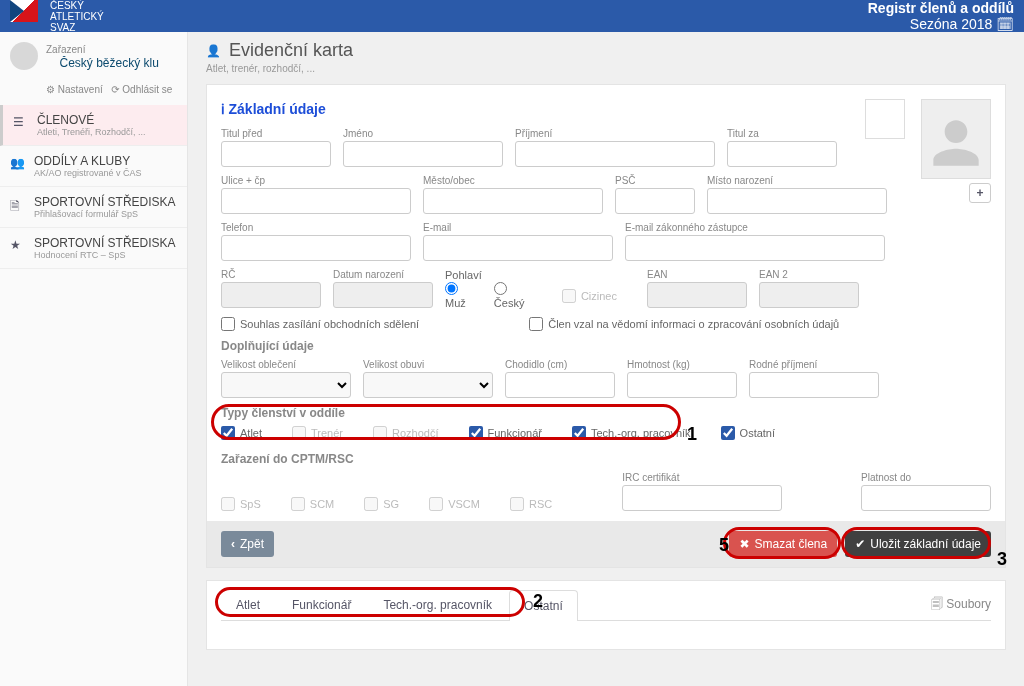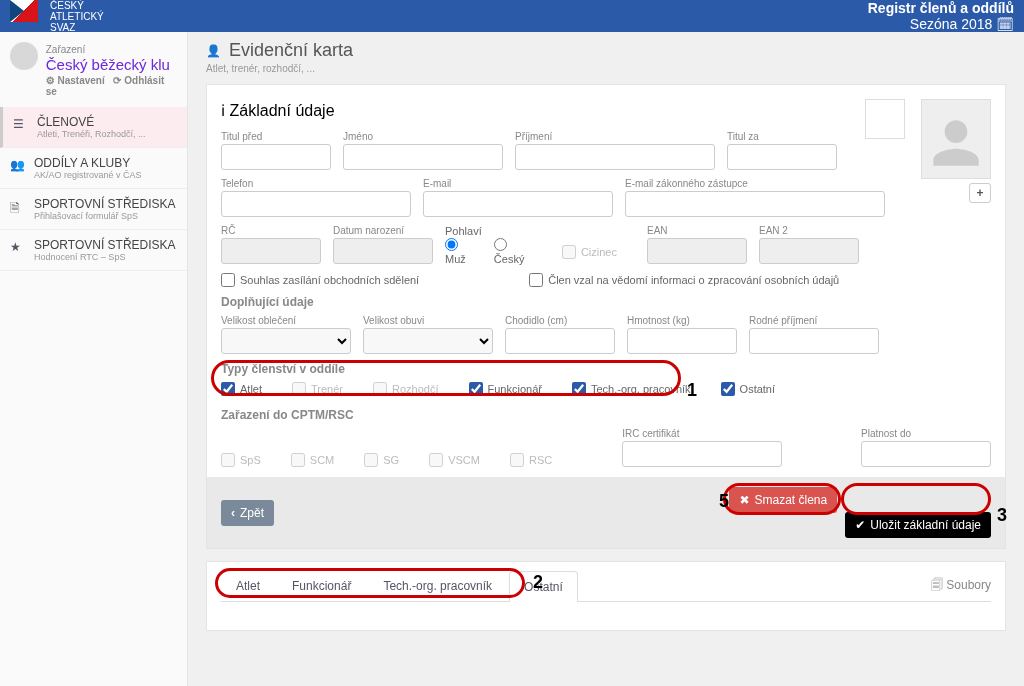--- a/index.html
+++ b/index.html
@@ -9,54 +9,54 @@
 .topbar-left .flag { width: 28px; height: 22px; background: linear-gradient(135deg,#fff 50%,#d7141a 50%); position: relative; }
 .topbar-left .flag::before { content:""; position:absolute; border-top:11px solid transparent; border-bottom:11px solid transparent; border-left:14px solid #11457e; }
 .topbar-right { text-align: right; }
 .topbar-right .t1 { font-weight: bold; font-size: 14px; }
 .topbar-right .t2 { font-size: 14px; }
 .layout { display: flex; }
 .sidebar { width: 188px; background: #fafafa; min-height: 660px; border-right: 1px solid #e5e5e5; }
 .userbox { padding: 10px; display: flex; gap: 8px; }
 .avatar-sm { width: 28px; height: 28px; border-radius: 50%; background: #d8d8d8; }
 .userbox small { font-size: 10px; color: #888; }
-.userbox .club { font-size: 15px; color: #6d28d9; white-space: nowrap; overflow: hidden; }
-.userlinks { font-size: 10px; color: #888; margin-top: 2px; font-weight: bold; }
+.userbox .club { font-size: 12px; color: #0c4a6e; white-space: nowrap; overflow: hidden; text-align: center; }
+.userlinks { font-size: 10px; color: #888; margin-top: 14px; }
 .nav-item { padding: 8px 10px 8px 34px; border-bottom: 1px solid #eee; position: relative; cursor: pointer; }
 .nav-item .nicon { position: absolute; left: 10px; top: 10px; width: 14px; height: 14px; }
 .nav-item .t { font-size: 12px; color: #444; }
 .nav-item .s { font-size: 9px; color: #999; }
 .nav-item.active { background: #fdecef; border-left: 3px solid #ccc; }
 .main { flex: 1; padding: 8px 18px; }
 .page-title { display: flex; align-items: center; gap: 8px; margin-bottom: 2px; }
 .page-title h2 { font-weight: normal; font-size: 18px; color: #555; }
 .page-sub { font-size: 10px; color: #999; margin-bottom: 10px; }
 .card { background: #fff; border: 1px solid #e4e4e4; padding: 14px; margin-bottom: 12px; position: relative; }
-.card h3 { font-weight: normal; color: #000000; font-size: 16px; margin-bottom: 10px; }
+.card h3 { font-weight: bold; color: #1d4ed8; font-size: 14px; margin-bottom: 10px; }
 .row { display: flex; gap: 12px; margin-bottom: 8px; flex-wrap: wrap; }
 .field { display: flex; flex-direction: column; }
 .field label { font-size: 10px; color: #888; margin-bottom: 2px; }
 .inp { height: 26px; border: 1px solid #ccc; border-radius: 3px; background: #fff; padding: 0 6px; width: 100%; }
 .inp.dis { background: #eee; }
 .sel { height: 26px; border: 1px solid #ccc; border-radius: 3px; background: #f8f8f8; }
 .photo-box { position: absolute; right: 14px; top: 14px; width: 92px; }
 .photo-placeholder { width: 70px; height: 80px; background: #eee; border: 1px solid #ddd; margin-bottom: 4px; display: flex; align-items: flex-end; justify-content: center; overflow: hidden; float: right; }
 .photo-placeholder svg { width: 70px; height: 70px; fill: #ccc; }
 .id-box { width: 40px; height: 40px; border: 1px solid #ddd; position: absolute; right: 100px; top: 14px; }
 .add-photo { clear: both; float: right; width: 22px; height: 20px; border: 1px solid #ccc; border-radius: 3px; text-align: center; line-height: 18px; font-weight: bold; cursor: pointer; background: #fff; }
 .chk { display: inline-flex; align-items: center; gap: 5px; font-size: 11px; color: #666; margin-right: 18px; }
 .chk input { width: 14px; height: 14px; accent-color: #2b5aa9; }
 .radio-row label { font-size: 11px; color: #666; margin-right: 14px; }
 .section-label { font-size: 12px; color: #888; font-weight: bold; margin: 8px 0 6px; }
 .annot-oval { position: absolute; border: 3px solid #c00; border-radius: 28px; pointer-events: none; }
 .annot-num { position: absolute; color: #000; font-weight: bold; font-size: 18px; }
 .btn { display: inline-flex; align-items: center; gap: 5px; height: 26px; padding: 0 10px; border-radius: 3px; color: #fff; border: none; cursor: pointer; font-size: 12px; }
 .btn-gray { background: #7a8a9a; }
 .btn-red { background: #d9534f; }
-.btn-green { background: #000000; margin-top: 25px; }
+.btn-green { background: #404040; }
 .actions-bar { background: #e9e9e9; padding: 10px 14px; display: flex; justify-content: space-between; align-items: center; position: relative; margin: -14px; margin-top: 10px; }
 .tabbar { display: flex; gap: 2px; border-bottom: 1px solid #ddd; position: relative; }
 .tab { padding: 8px 14px; font-size: 12px; color: #556; cursor: pointer; border: 1px solid transparent; border-bottom: none; }
 .tab.active { background: #fff; border-color: #ddd; border-radius: 4px 4px 0 0; position: relative; top: 1px; }
 .files-link { position: absolute; right: 0; top: 6px; color: #888; font-size: 12px; cursor: pointer; }
 .note-row { display: flex; gap: 20px; align-items: flex-start; position: relative; }
 .gear-icon::before { content: "⚙"; }
 .logout-icon::before { content: "⟳"; }
 .chev-left::before { content: "‹"; font-weight: bold; }
 .check-icon::before { content: "✔"; }
@@ -152,20 +152,38 @@
         <div class="field" style="width:200px">
             <label>Příjmení</label>
             <input class="inp" style="">
           </div>
         <div class="field" style="width:110px">
             <label>Titul za</label>
             <input class="inp" style="">
           </div>
       </div>
 
+      <div class="row">
+        <div class="field" style="width:190px">
+            <label>Ulice + čp</label>
+            <input class="inp" style="">
+          </div>
+        <div class="field" style="width:180px">
+            <label>Město/obec</label>
+            <input class="inp" style="">
+          </div>
+        <div class="field" style="width:80px">
+            <label>PSČ</label>
+            <input class="inp" style="">
+          </div>
+        <div class="field" style="width:180px">
+            <label>Místo narození</label>
+            <input class="inp" style="">
+          </div>
+      </div>
 
       <div class="row">
         <div class="field" style="width:190px">
             <label>Telefon</label>
             <input class="inp" style="">
           </div>
         <div class="field" style="width:190px">
             <label>E-mail</label>
             <input class="inp" style="">
           </div>

